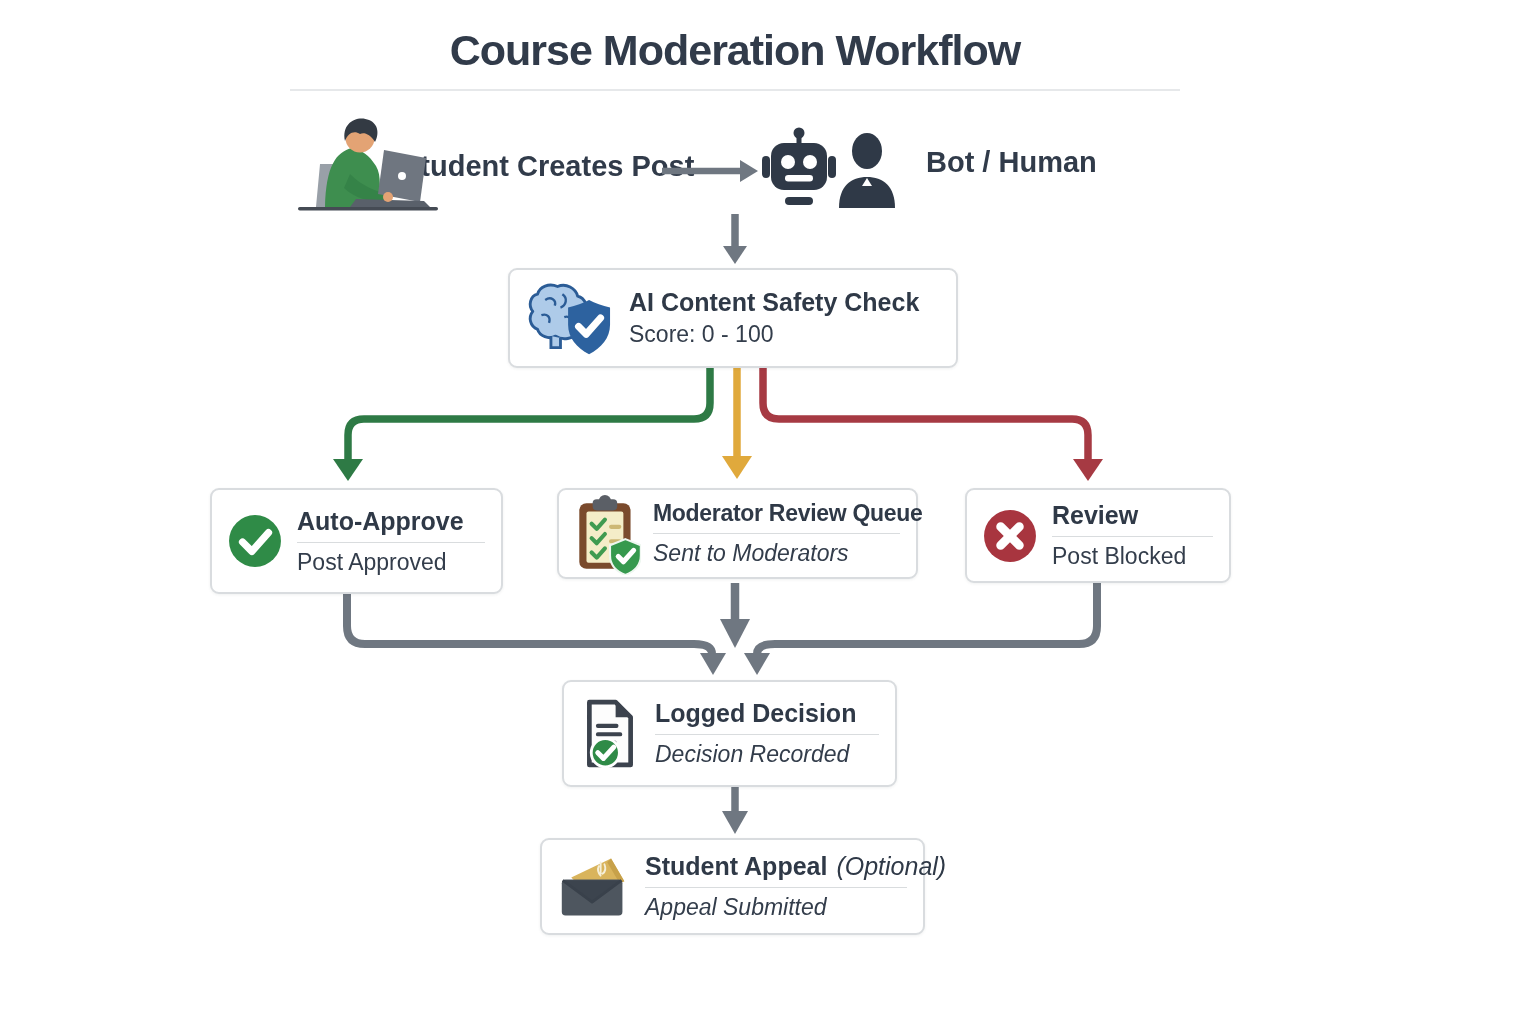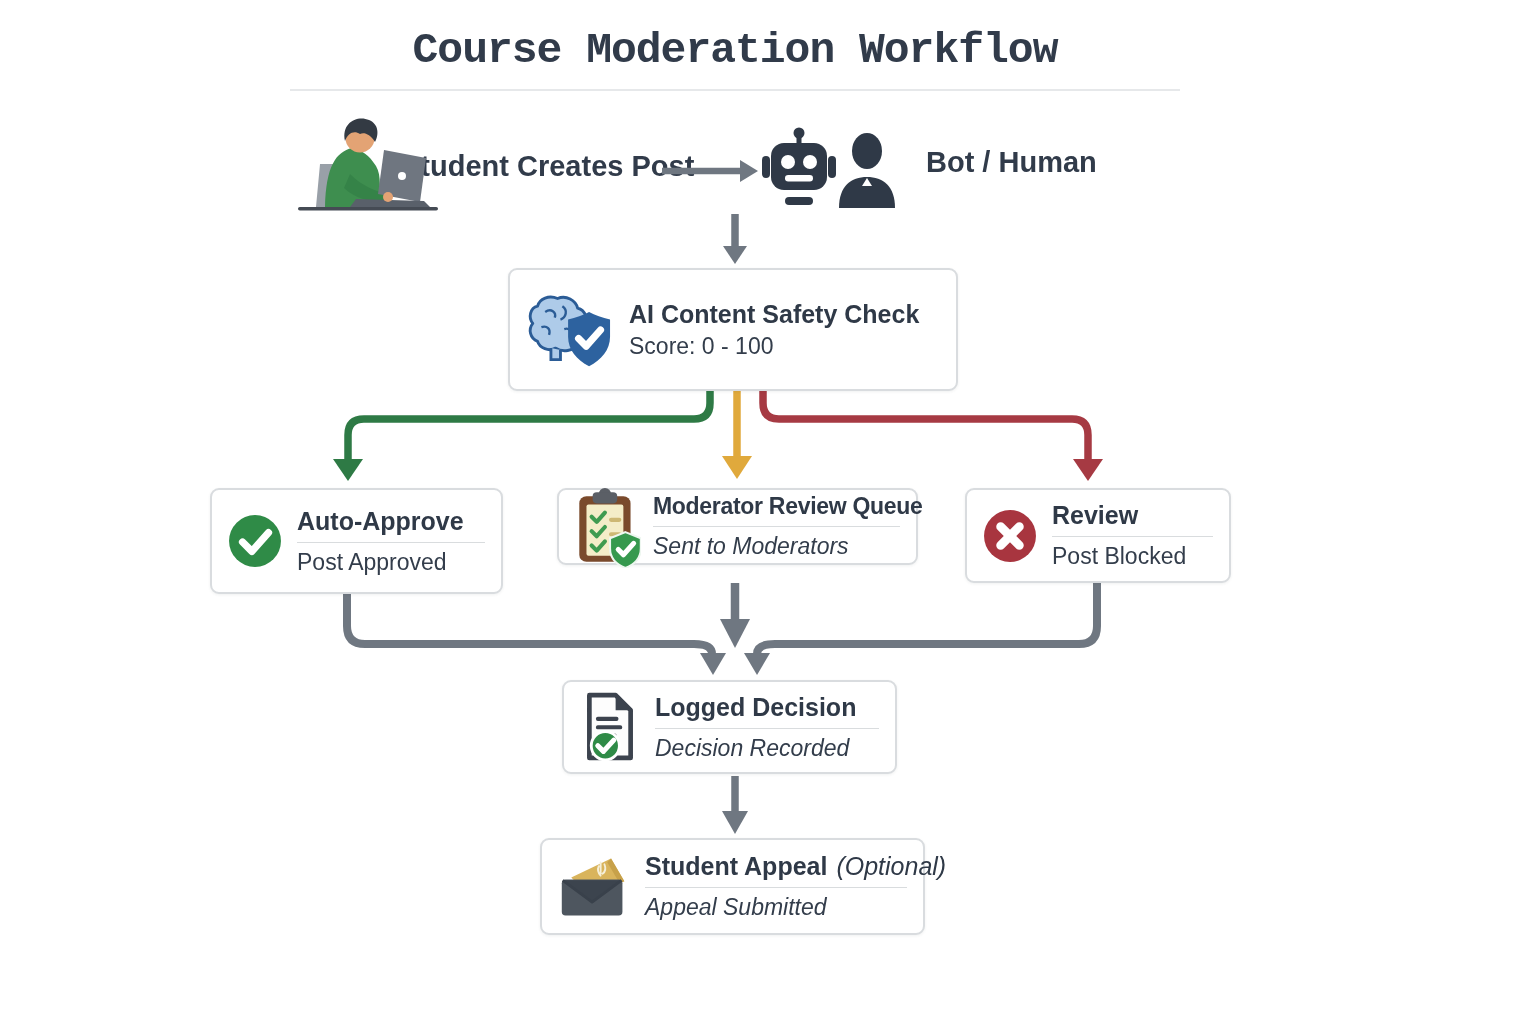--- a/index.html
+++ b/index.html
@@ -3,21 +3,21 @@
 <meta charset="utf-8">
 <style>
   html,body{margin:0;padding:0;background:#ffffff;}
   body{font-family:"Liberation Sans", sans-serif; color:#2f3947;}
   #canvas{position:relative;width:1536px;height:1024px;background:#ffffff;overflow:hidden;}
 
   .abs{position:absolute;}
 
   .page-title{
     left:290px; top:26px; width:890px; text-align:center;
-    font-size:43px; font-weight:800; letter-spacing:-1px; color:#313b4a;font-family:Liberation Mono, monospace;
+    font-size:43px; font-weight:800; letter-spacing:-1px; color:#313b4a;
   }
   .title-rule{
     left:290px; top:89px; width:890px; height:2px; background:#e6e8ea;
   }
 
   .intro-label{font-size:29px; font-weight:700; color:#313b4a; white-space:nowrap;}
   .gate-label{line-height:33px;margin-left:20px;}
 
   svg{display:block;}
   #wires{left:0; top:0; z-index:1; pointer-events:none;}
@@ -102,21 +102,21 @@
   </svg>
   <svg class="abs" style="left:836px; top:132px; z-index:2;" width="62" height="76" viewBox="0 0 62 76">
     <ellipse cx="31" cy="19" rx="15" ry="18" fill="#2f3947"></ellipse>
     <path d="M3,76 C3,54 15,45 31,45 C47,45 59,54 59,76 Z" fill="#2f3947"></path>
     <polygon points="31,46 26,54 36,54" fill="#ffffff"></polygon>
   </svg>
   <div class="abs intro-label gate-label" style="left:906px; top:146px;">
     <div>Bot / Human</div>
   </div>
 
-  <div class="node" style="left:508px; top:268px; width:450px; height:123px;">
+  <div class="node" style="left:508px; top:268px; width:450px; height:100px;">
     <div class="icon-wrap">
       <svg width="88" height="82" viewBox="0 0 92 86">
         <path d="M33,10 C24,6 14,10 12,18 C4,20 2,30 7,36 C2,42 4,52 12,55 C14,62 24,66 31,62 C38,67 50,65 54,58 C62,56 66,48 62,40 C66,32 62,22 54,20 C52,12 42,6 33,10 Z" fill="#aecbe9" stroke="#2b5c96" stroke-width="3" stroke-linejoin="round"></path>
         <path d="M26,62 L26,74 L36,74 L36,64" fill="#aecbe9" stroke="#2b5c96" stroke-width="3"></path>
         <path d="M20,24 C26,20 32,24 30,30" fill="none" stroke="#2b5c96" stroke-width="2.5"></path>
         <path d="M38,18 C44,22 42,30 36,32" fill="none" stroke="#2b5c96" stroke-width="2.5"></path>
         <path d="M16,40 C22,38 26,42 24,48" fill="none" stroke="#2b5c96" stroke-width="2.5"></path>
         <path d="M40,42 C46,40 50,46 46,52" fill="none" stroke="#2b5c96" stroke-width="2.5"></path>
         <path d="M66,24 C72,27 80,30 88,32 V50 C88,64 79,74 66,81 C53,74 44,64 44,50 V32 C52,30 60,27 66,24 Z" fill="#2d629f"></path>
         <path d="M55,52 L63,60 L78,43" fill="none" stroke="#ffffff" stroke-width="7.5" stroke-linecap="round" stroke-linejoin="round"></path>
@@ -135,21 +135,21 @@
         <path d="M14,27 L23,36 L39,18" fill="none" stroke="#ffffff" stroke-width="7" stroke-linecap="round" stroke-linejoin="round"></path>
       </svg>
     </div>
     <div class="node-text">
       <span class="node-title">Auto-Approve</span>
       <div class="node-divider"></div>
       <span class="node-sub">Post Approved</span>
     </div>
   </div>
 
-  <div class="node" style="left:557px; top:488px; width:361px; height:77px; gap:12px;">
+  <div class="node" style="left:557px; top:488px; width:361px; height:91px; gap:12px;">
     <div class="icon-wrap">
       <svg width="66" height="82" viewBox="0 0 64 80">
         <rect x="4" y="10" width="50" height="64" rx="7" fill="#7a4a2c"></rect>
         <rect x="11" y="18" width="36" height="50" rx="2" fill="#f4edc8"></rect>
         <circle cx="29" cy="8" r="6" fill="#5b5f66"></circle>
         <rect x="17" y="6" width="24" height="11" rx="4" fill="#5b5f66"></rect>
         <path d="M16,30 l5,5 l8,-9" fill="none" stroke="#3f9b50" stroke-width="4" stroke-linecap="round" stroke-linejoin="round"></path>
         <path d="M16,44 l5,5 l8,-9" fill="none" stroke="#3f9b50" stroke-width="4" stroke-linecap="round" stroke-linejoin="round"></path>
         <path d="M16,58 l5,5 l8,-9" fill="none" stroke="#3f9b50" stroke-width="4" stroke-linecap="round" stroke-linejoin="round"></path>
         <rect x="33" y="31" width="12" height="4" rx="2" fill="#cdb874"></rect>
@@ -174,21 +174,21 @@
         <path d="M35,17 L17,35" fill="none" stroke="#ffffff" stroke-width="8.5" stroke-linecap="round"></path>
       </svg>
     </div>
     <div class="node-text">
       <span class="node-title">Review</span>
       <div class="node-divider"></div>
       <span class="node-sub">Post Blocked</span>
     </div>
   </div>
 
-  <div class="node" style="left:562px; top:680px; width:335px; height:94px;">
+  <div class="node" style="left:562px; top:680px; width:335px; height:107px;">
     <div class="icon-wrap">
       <svg width="60" height="72" viewBox="0 0 64 76">
         <path d="M10,4 H38 L54,20 V71 H10 Z" fill="#fdfdfd" stroke="#3c434e" stroke-width="5" stroke-linejoin="round"></path>
         <path d="M38,4 V20 H54 Z" fill="#3c434e"></path>
         <rect x="17" y="27" width="24" height="4.5" rx="2" fill="#3c434e"></rect>
         <rect x="17" y="36" width="28" height="4.5" rx="2" fill="#3c434e"></rect>
         <rect x="17" y="45" width="22" height="4.5" rx="2" fill="#3c434e"></rect>
         <rect x="17" y="54" width="14" height="4.5" rx="2" fill="#3c434e"></rect>
         <circle cx="27" cy="58" r="15" fill="#2f8b47" stroke="#ffffff" stroke-width="3"></circle>
         <path d="M19,58 l6,6 l11,-12" fill="none" stroke="#ffffff" stroke-width="5.5" stroke-linecap="round" stroke-linejoin="round"></path>

